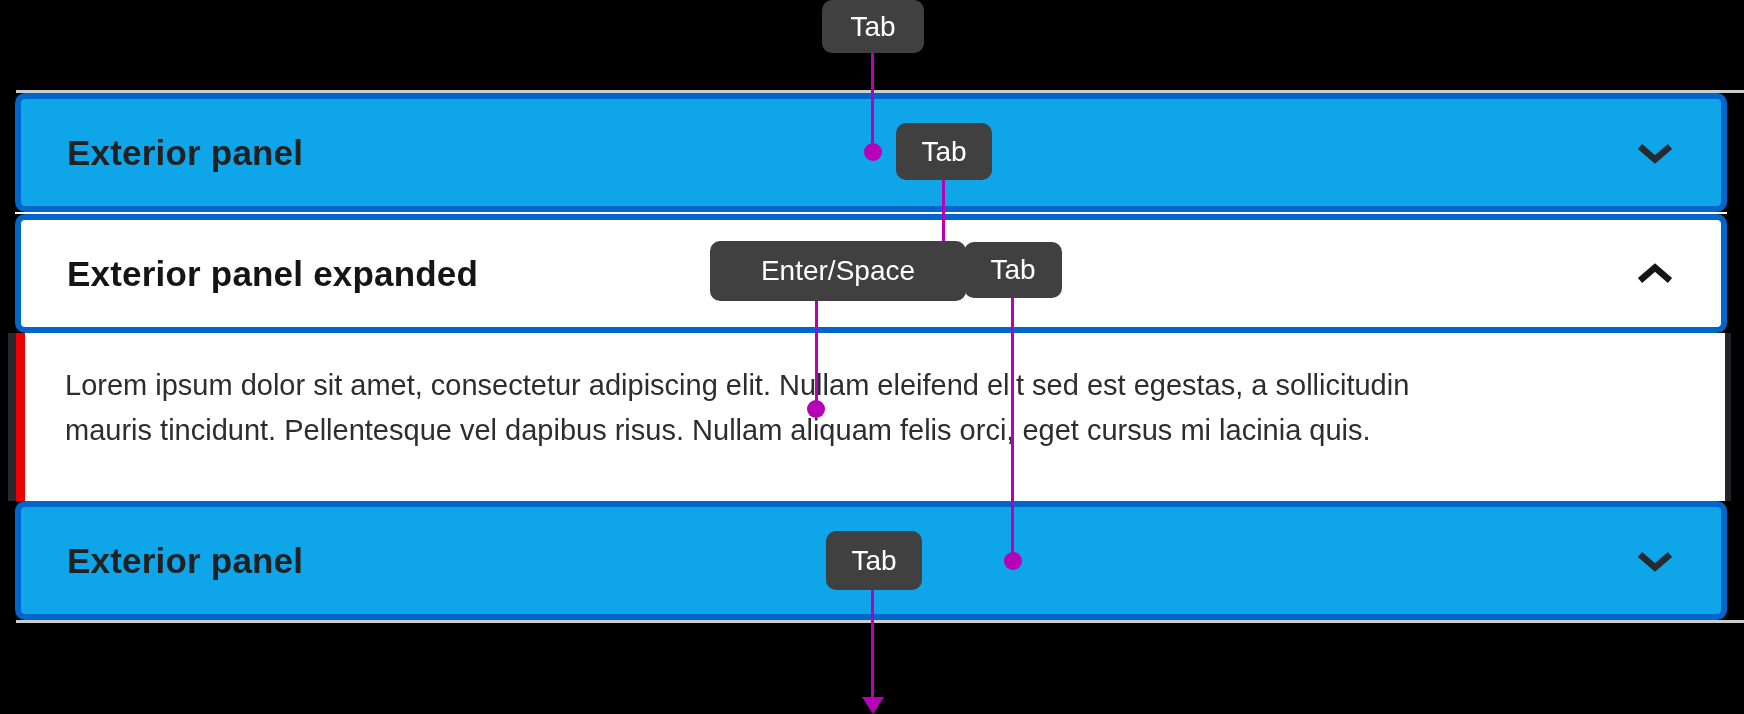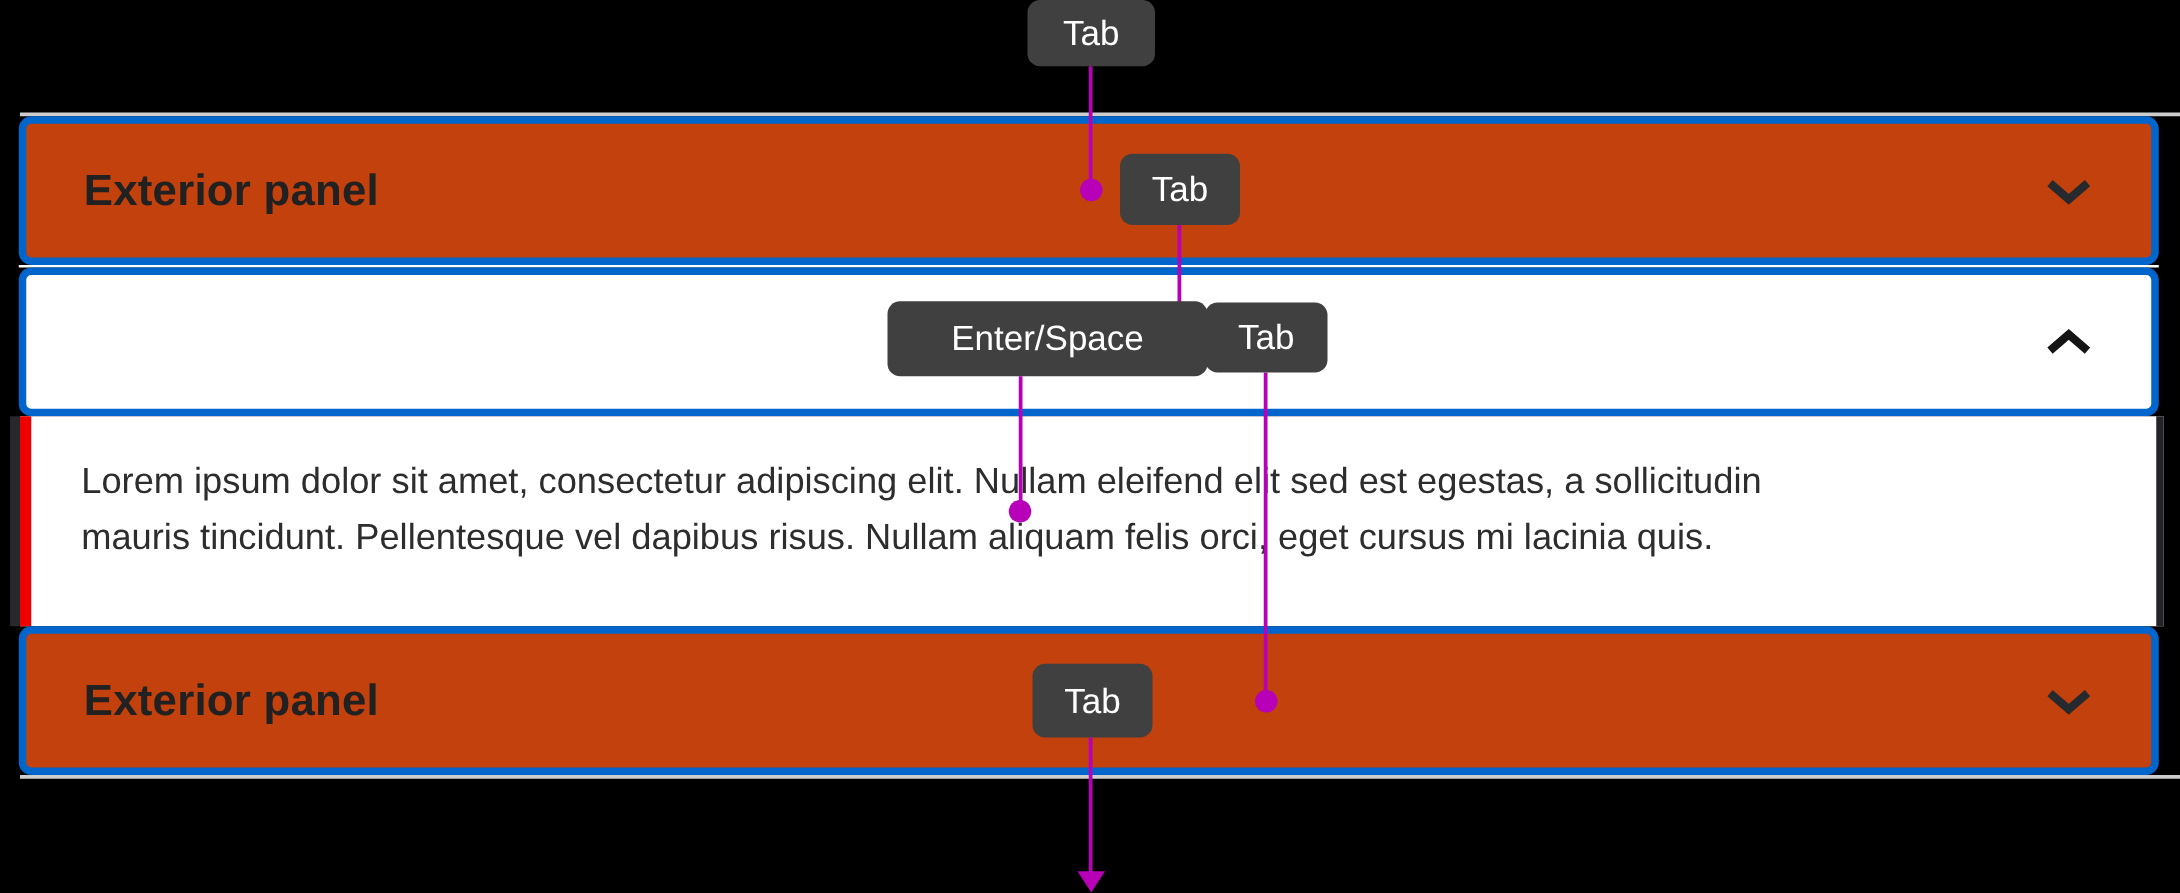--- a/index.html
+++ b/index.html
@@ -22,21 +22,21 @@
     position: absolute;
     left: 15px;
     width: 1712px;
     box-sizing: border-box;
     border: 6px solid #0066cc;
     border-radius: 10px;
     display: flex;
     align-items: center;
     padding-left: 46px;
   }
-  .panel.dark { background: #c2410c; }
+  .panel.dark { background: #0ea5e9; }
   .panel.light { background: #fff; }
   #panel-top { top: 93px; height: 119px; }
   #panel-expanded-header { top: 214px; height: 119px; }
   #panel-bottom { top: 501px; height: 119px; }
 
   .white-sep { position: absolute; left: 15px; width: 1712px; top: 212px; height: 2px; background: #fff; }
 
   .panel-label { font-size: 35px; letter-spacing: 0.2px; }
   .panel.dark .panel-label { color: #212121; font-weight: 700; }
   .panel.light .panel-label { color: #151515; font-weight: 600; }
@@ -117,20 +117,21 @@
   <div class="panel dark" id="panel-top">
     <span class="panel-label">Exterior panel</span>
     <span class="chevron">
       <svg width="36" height="22" viewBox="0 0 36 22">
         <polyline points="3,4.5 18,17.5 33,4.5" fill="none" stroke="#26292d" stroke-width="6.5"></polyline>
       </svg>
     </span>
   </div>
 
   <div class="panel light" id="panel-expanded-header">
+    <span class="panel-label">Exterior panel expanded</span>
     <span class="chevron">
       <svg width="36" height="22" viewBox="0 0 36 22">
         <polyline points="3,17.5 18,4.5 33,17.5" fill="none" stroke="#151515" stroke-width="6.5"></polyline>
       </svg>
     </span>
   </div>
 
   <div class="content-shadow-left"></div>
   <div class="content">
     <div class="content-text">

